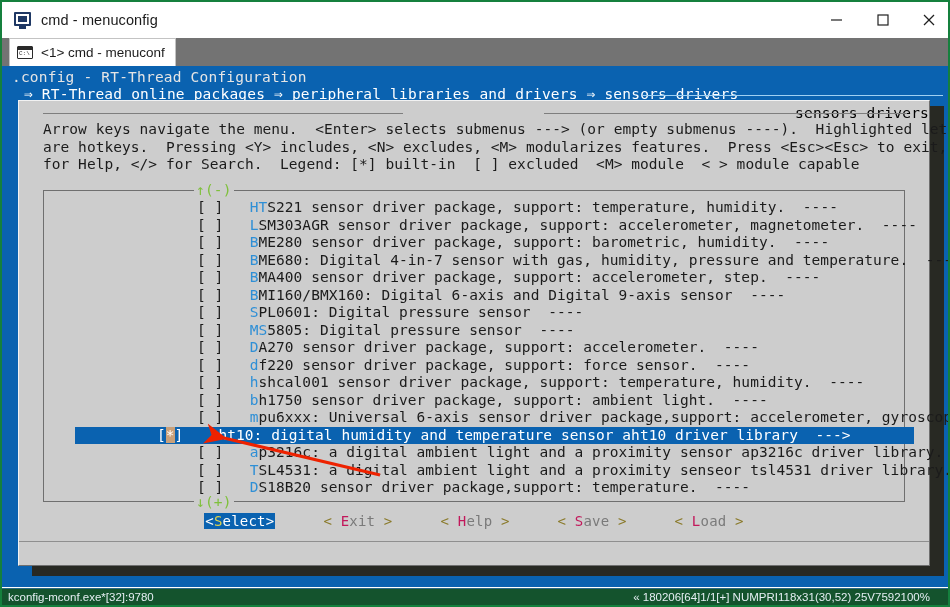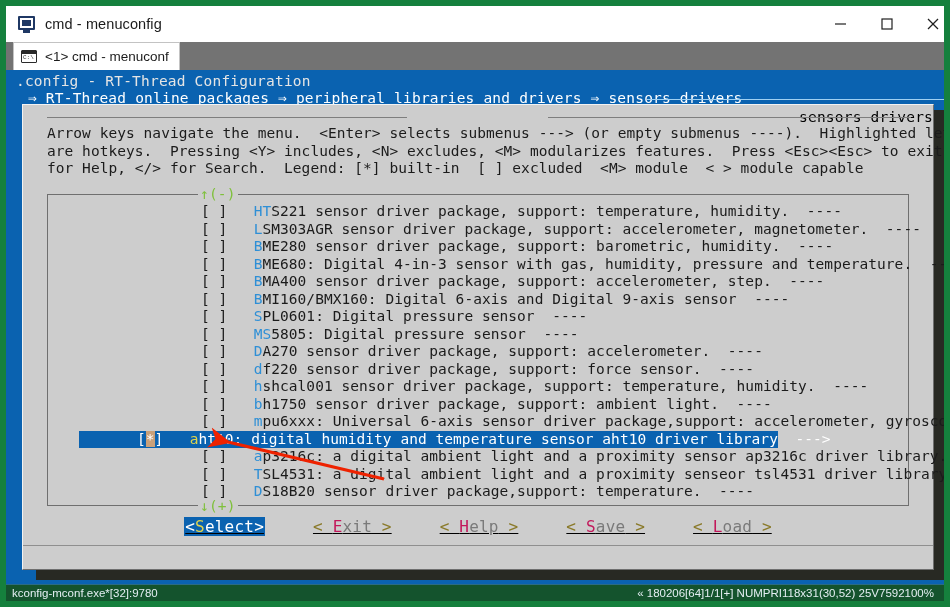--- a/index.html
+++ b/index.html
@@ -8,21 +8,21 @@
     width: 950px; height: 607px;
     overflow: hidden;
     background: #ffffff;
     font-family: "Liberation Sans", sans-serif;
   }
 
   #app {
     position: relative;
     width: 950px; height: 607px;
     background: #ffffff;
-    border: 6px solid #15803d;
+    border: 2px solid #15803d;
     overflow: hidden;
   }
 
   
   #titlebar {
     position: absolute; left: 0; top: 0;
     width: 950px; height: 36px;
     background: #ffffff;
     display: flex; align-items: center;
   }
@@ -260,37 +260,36 @@
     letter-spacing: .05px;
   }
   .row .box { color: #1b1b1b; }
   .row .hot { color: #2e8fd6; }
   .row .txt { color: #1b1b1b; }
   .row .sub { color: #1b1b1b; }
 
   .row.selected {
     background: #0a62b0;
     margin-left: 31px;
-    padding-left: 58px;
-    width: 699px;
+    padding-left: 82px;
+    width: 839px;
   }
   .row.selected .box { color: #ffffff; }
   .row.selected .star {
     background: #c8a07a; color: #ffffff;
   }
   .row.selected .hot { color: #e0d44c; }
   .row.selected .txt,
   .row.selected .sub { color: #ffffff; }
 
   
   #buttons {
     position: absolute; left: 0; right: 0; top: 412px;
     display: flex; justify-content: center; gap: 48px;
-    font-size: 16px;
-    text-decoration: underline;
+    font-size: 14px;
   }
   .btn { white-space: pre; color: #6b6b6b; letter-spacing: .2px; }
   .btn .brk { color: #8a7a2a; }
   .btn .bhot { color: #c2185b; }
   .btn .blbl { color: #7a7a7a; }
   .btn.active {
     background: #0a62b0; color: #ffffff; padding: 0 1px;
   }
   .btn.active .brk { color: #ffffff; }
   .btn.active .bhot { color: #e0d44c; }
@@ -418,21 +417,21 @@
       <div id="helptext" class="mono">Arrow keys navigate the menu.  &lt;Enter&gt; selects submenus ---&gt; (or empty submenus ----).  Highlighted letters
 are hotkeys.  Pressing &lt;Y&gt; includes, &lt;N&gt; excludes, &lt;M&gt; modularizes features.  Press &lt;Esc&gt;&lt;Esc&gt; to exit, &lt;?&gt;
 for Help, &lt;/&gt; for Search.  Legend: [*] built-in  [ ] excluded  &lt;M&gt; module  &lt; &gt; module capable</div>
 
       <div id="listbox">
         <div id="scroll-up" class="mono">↑(-)</div>
         <div id="rows">
             <div class="row"><span class="box">[ ]</span>   <span class="hot">HT</span><span class="txt">S221 sensor driver package, support: temperature, humidity.</span><span class="sub">  ----</span></div>
             <div class="row"><span class="box">[ ]</span>   <span class="hot">L</span><span class="txt">SM303AGR sensor driver package, support: accelerometer, magnetometer.</span><span class="sub">  ----</span></div>
             <div class="row"><span class="box">[ ]</span>   <span class="hot">B</span><span class="txt">ME280 sensor driver package, support: barometric, humidity.</span><span class="sub">  ----</span></div>
-            <div class="row"><span class="box">[ ]</span>   <span class="hot">B</span><span class="txt">ME680: Digital 4-in-3 sensor with gas, humidity, pressure and temperature.</span><span class="sub">  ----</span></div>
+            <div class="row"><span class="box">[ ]</span>   <span class="hot">B</span><span class="txt">ME680: Digital 4-in-7 sensor with gas, humidity, pressure and temperature.</span><span class="sub">  ----</span></div>
             <div class="row"><span class="box">[ ]</span>   <span class="hot">B</span><span class="txt">MA400 sensor driver package, support: accelerometer, step.</span><span class="sub">  ----</span></div>
             <div class="row"><span class="box">[ ]</span>   <span class="hot">B</span><span class="txt">MI160/BMX160: Digital 6-axis and Digital 9-axis sensor</span><span class="sub">  ----</span></div>
             <div class="row"><span class="box">[ ]</span>   <span class="hot">S</span><span class="txt">PL0601: Digital pressure sensor</span><span class="sub">  ----</span></div>
             <div class="row"><span class="box">[ ]</span>   <span class="hot">MS</span><span class="txt">5805: Digital pressure sensor</span><span class="sub">  ----</span></div>
             <div class="row"><span class="box">[ ]</span>   <span class="hot">D</span><span class="txt">A270 sensor driver package, support: accelerometer.</span><span class="sub">  ----</span></div>
             <div class="row"><span class="box">[ ]</span>   <span class="hot">d</span><span class="txt">f220 sensor driver package, support: force sensor.</span><span class="sub">  ----</span></div>
             <div class="row"><span class="box">[ ]</span>   <span class="hot">h</span><span class="txt">shcal001 sensor driver package, support: temperature, humidity.</span><span class="sub">  ----</span></div>
             <div class="row"><span class="box">[ ]</span>   <span class="hot">b</span><span class="txt">h1750 sensor driver package, support: ambient light.</span><span class="sub">  ----</span></div>
             <div class="row"><span class="box">[ ]</span>   <span class="hot">m</span><span class="txt">pu6xxx: Universal 6-axis sensor driver package,support: accelerometer, gyroscope.</span></div>
             <div class="row selected"><span class="box">[<span class="star">*</span>]</span>   <span class="hot">a</span><span class="txt">ht10: digital humidity and temperature sensor aht10 driver library</span><span class="sub">  ---&gt;</span></div>

